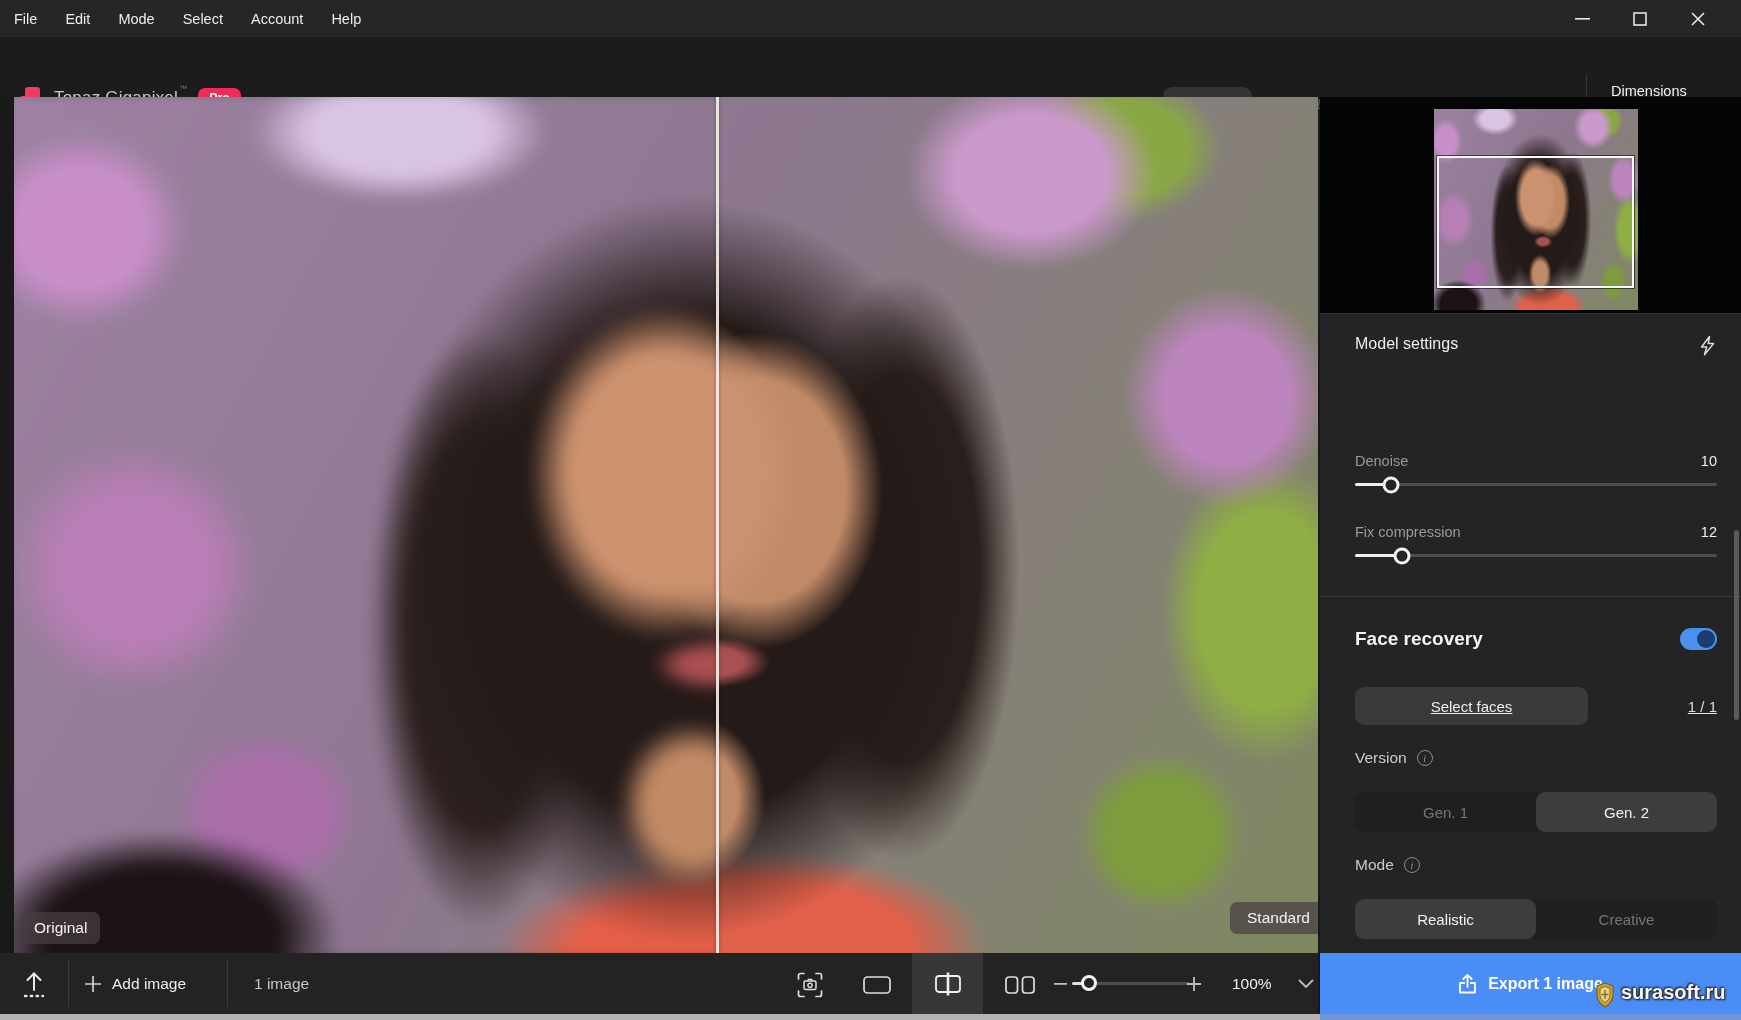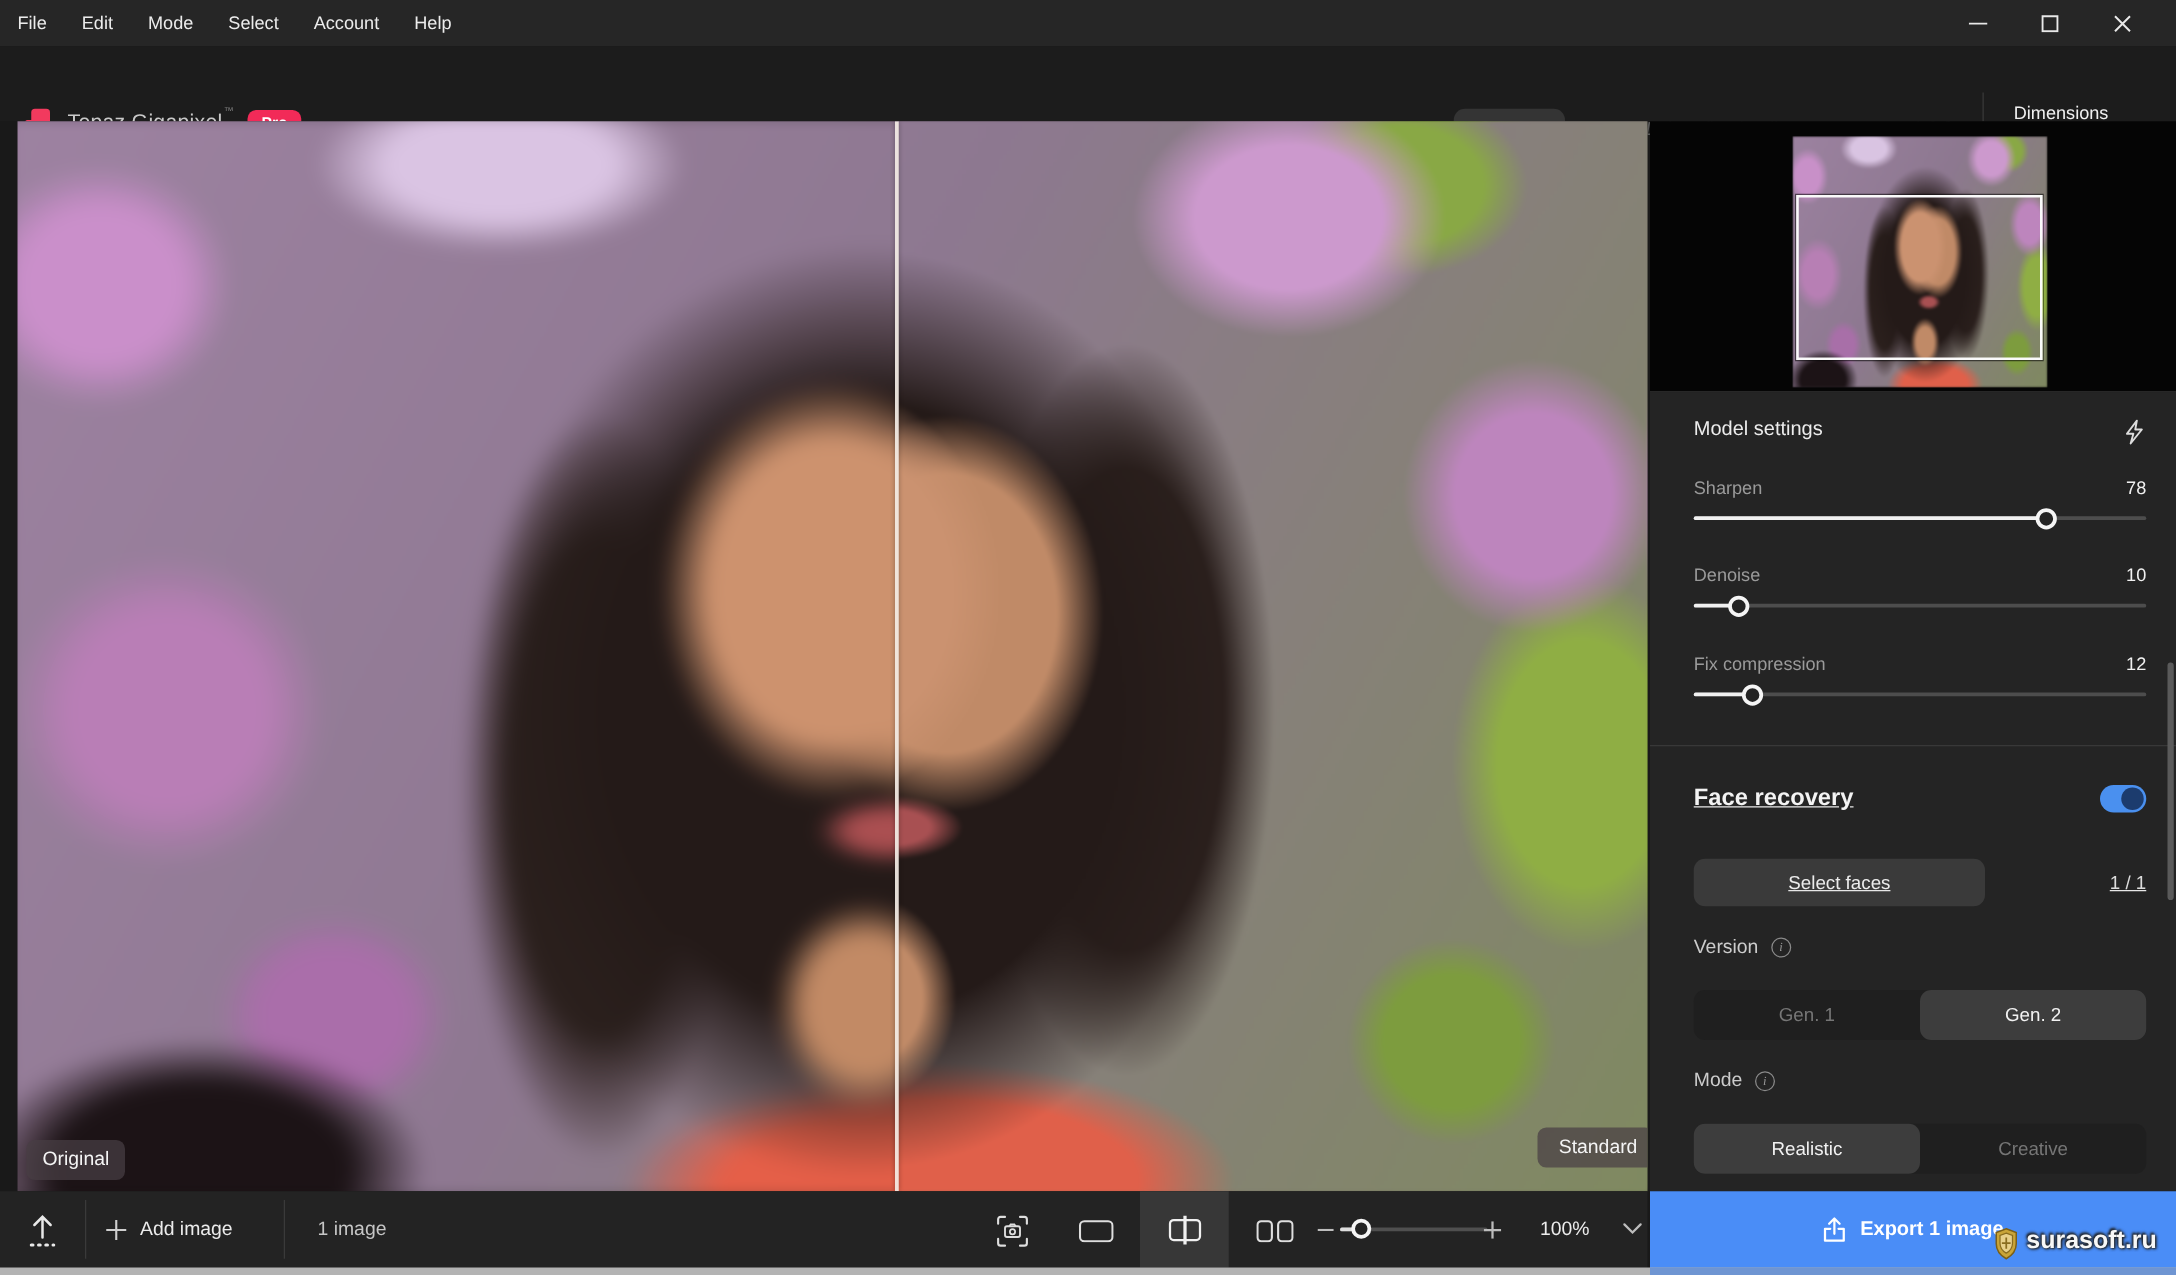--- a/index.html
+++ b/index.html
@@ -73,21 +73,21 @@
   .panel-title{font-size:16px;color:#ececec;font-weight:500;}
   .slider-row{position:absolute;left:35px;width:362px;}
   .slider-head{display:flex;justify-content:space-between;font-size:14.5px;}
   .slider-label{color:#9a9a9a;}
   .slider-value{color:#f0f0f0;}
   .sl-track{position:relative;margin-top:14px;height:3px;background:#4d4d4d;border-radius:2px;}
   .sl-fill{position:absolute;left:0;top:0;height:3px;background:#f0f0f0;border-radius:2px;}
   .sl-thumb{position:absolute;top:50%;width:11px;height:11px;border:3.5px solid #f5f5f5;border-radius:50%;
             background:#242424;transform:translate(-50%,-50%);}
   .section-divider{position:absolute;left:0;top:499px;width:421px;height:1px;background:#383838;}
-  .face-row{position:absolute;left:35px;top:531px;width:362px;display:flex;align-items:center;justify-content:space-between;text-decoration:underline;}
+  .face-row{position:absolute;left:35px;top:531px;width:362px;display:flex;align-items:center;justify-content:space-between;}
   .face-title{font-size:19px;font-weight:700;color:#f3f3f3;}
   .toggle{position:relative;width:37px;height:22px;background:#4a90ef;border-radius:11px;}
   .toggle .knob{position:absolute;right:2px;top:2px;width:18px;height:18px;border-radius:50%;background:#1c3c6e;}
   .select-faces-row{position:absolute;left:35px;top:590px;width:362px;display:flex;align-items:center;justify-content:space-between;text-decoration:underline;}
   .btn-select-faces{width:233px;height:38px;background:#3a3a3a;border-radius:9px;display:flex;align-items:center;justify-content:center;
                     font-size:15px;color:#ececec;}
   .faces-count{font-size:15px;color:#dcdcdc;}
   .opt-label-row{position:absolute;left:35px;display:flex;align-items:center;gap:10px;font-size:15.5px;color:#cscsc;}
   .opt-label{color:#cccccc;}
   .info-icon{width:16px;height:16px;border:1.3px solid #8a8a8a;border-radius:50%;display:flex;align-items:center;justify-content:center;
@@ -185,30 +185,20 @@
       <div class="thumb-rect"></div>
     </div>
 
     <div class="panel-title-row">
       <div class="panel-title">Model settings</div>
       <svg width="19" height="21" viewBox="0 0 19 21">
         <path d="M11.5 1.5L3.5 12h5.2L6.5 19.8 15.5 8.6h-5.3l1.3-7.1z" fill="none" stroke="#dcdcdc" stroke-width="1.5" stroke-linejoin="round"></path>
       </svg>
     </div>
 
-    <div class="slider-row" style="top:286px;">
-      <div class="slider-head">
-        <span class="slider-label">Sharpen</span>
-        <span class="slider-value">78</span>
-      </div>
-      <div class="sl-track">
-        <div class="sl-fill" style="width: 78%;"></div>
-        <div class="sl-thumb" style="left: 78%;"></div>
-      </div>
-    </div>
 
     <div class="slider-row" style="top:356px;">
       <div class="slider-head">
         <span class="slider-label">Denoise</span>
         <span class="slider-value">10</span>
       </div>
       <div class="sl-track">
         <div class="sl-fill" style="width: 10%;"></div>
         <div class="sl-thumb" style="left: 10%;"></div>
       </div>

